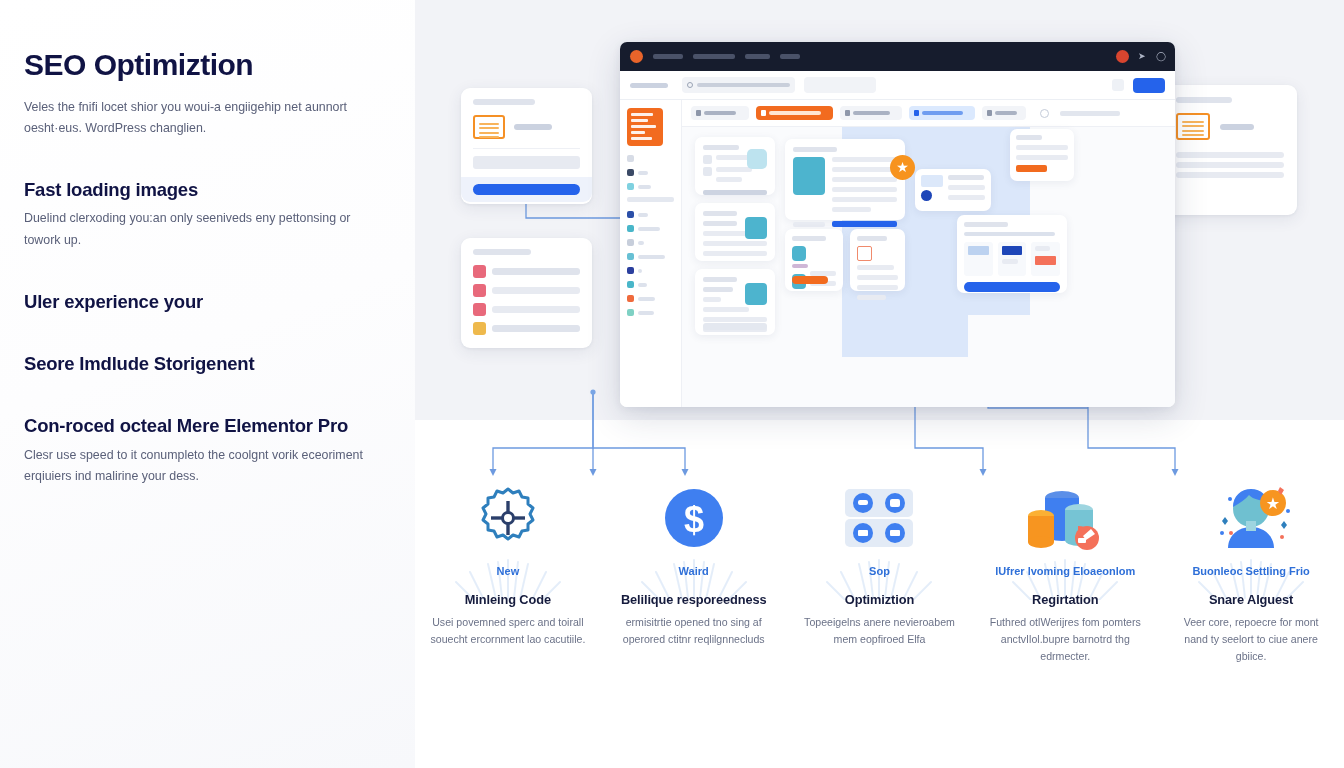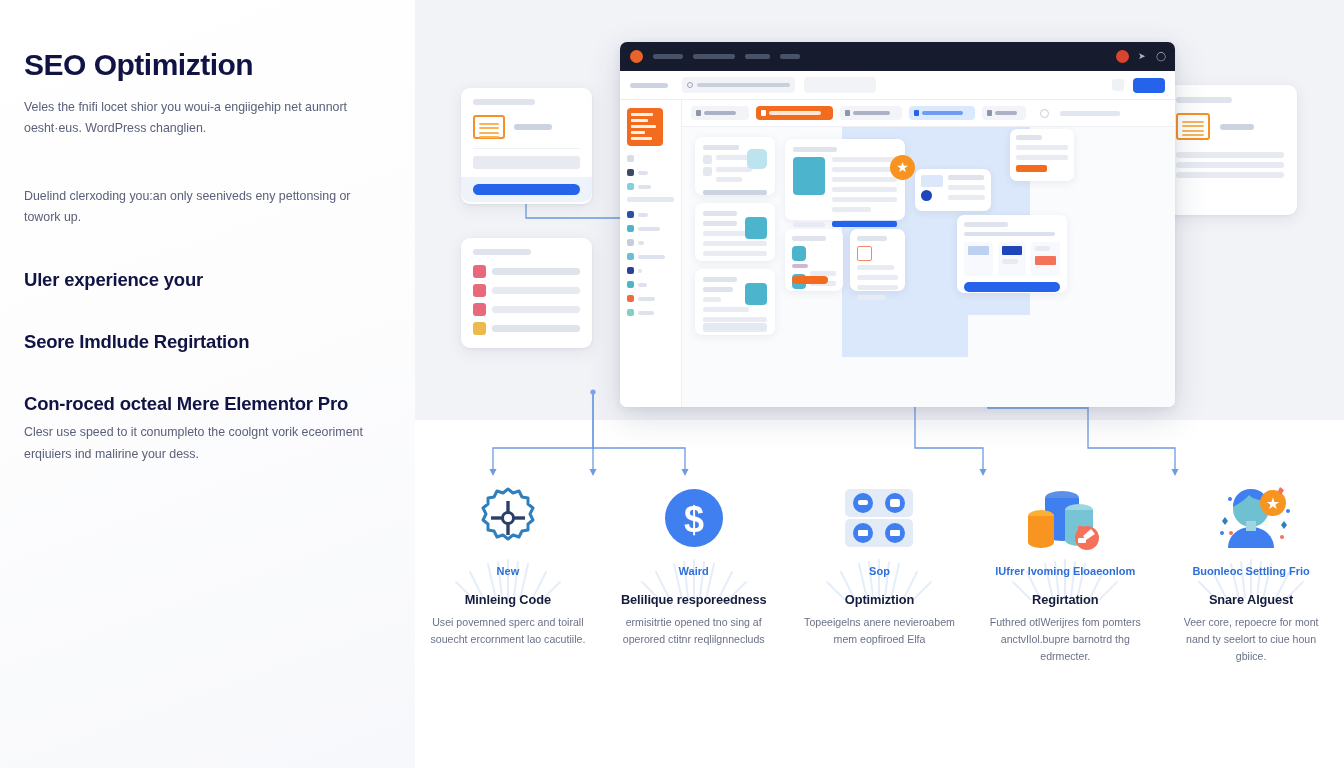--- a/index.html
+++ b/index.html
@@ -177,31 +177,32 @@
 
 <div class="page">
 
   <div class="left-col">
 
     <div class="main-title">SEO Optimiztion</div>
     <div class="sec-p">Veles the fnifi locet shior you woui-a engiigehip net aunnort oesht·eus. WordPress changlien.</div>
 
     <div class="gap-a"></div>
     <div class="section">
+      <div class="sec-h">Fast loading images</div>
       <div class="sec-p">Duelind clerxoding you:an only seeniveds eny pettonsing or towork up.</div>
     </div>
 
     <div class="gap-a"></div>
     <div class="section">
       <div class="sec-h">Uler experience your</div>
     </div>
 
     <div class="gap-b"></div>
     <div class="section">
-      <div class="sec-h">Seore Imdlude Regirtation</div>
+      <div class="sec-h">Seore Imdlude Storigenent</div>
     </div>
 
     <div class="gap-b"></div>
     <div class="section">
       <div class="sec-h">Con-roced octeal Mere Elementor Pro</div>
       <div class="sec-p">Clesr use speed to it conumpleto the coolgnt vorik eceoriment erqiuiers ind malirine your dess.</div>
     </div>
   </div>
 
   <div class="right-col">
@@ -715,18 +716,18 @@
               <line x1="84" y1="58" x2="98" y2="30"></line>
                 <line x1="26" y1="58" x2="8" y2="40"></line>
               <line x1="94" y1="58" x2="112" y2="40"></line>
                 <line x1="54" y1="56" x2="50" y2="20"></line>
               <line x1="66" y1="56" x2="70" y2="20"></line>
             </g>
           </svg>
           <div class="feat-kicker">Buonleoc Settling Frio</div>
         </div>
         <div class="feat-title">Snare Alguest</div>
-        <div class="feat-desc">Veer core, repoecre for mont nand ty seelort to ciue houn gbiice.</div>
+        <div class="feat-desc">Veer core, repoecre for mont nand ty seelort to ciue anere gbiice.</div>
       </div>
 
     </div>
   </div>
 </div>
 
 </body></html>

